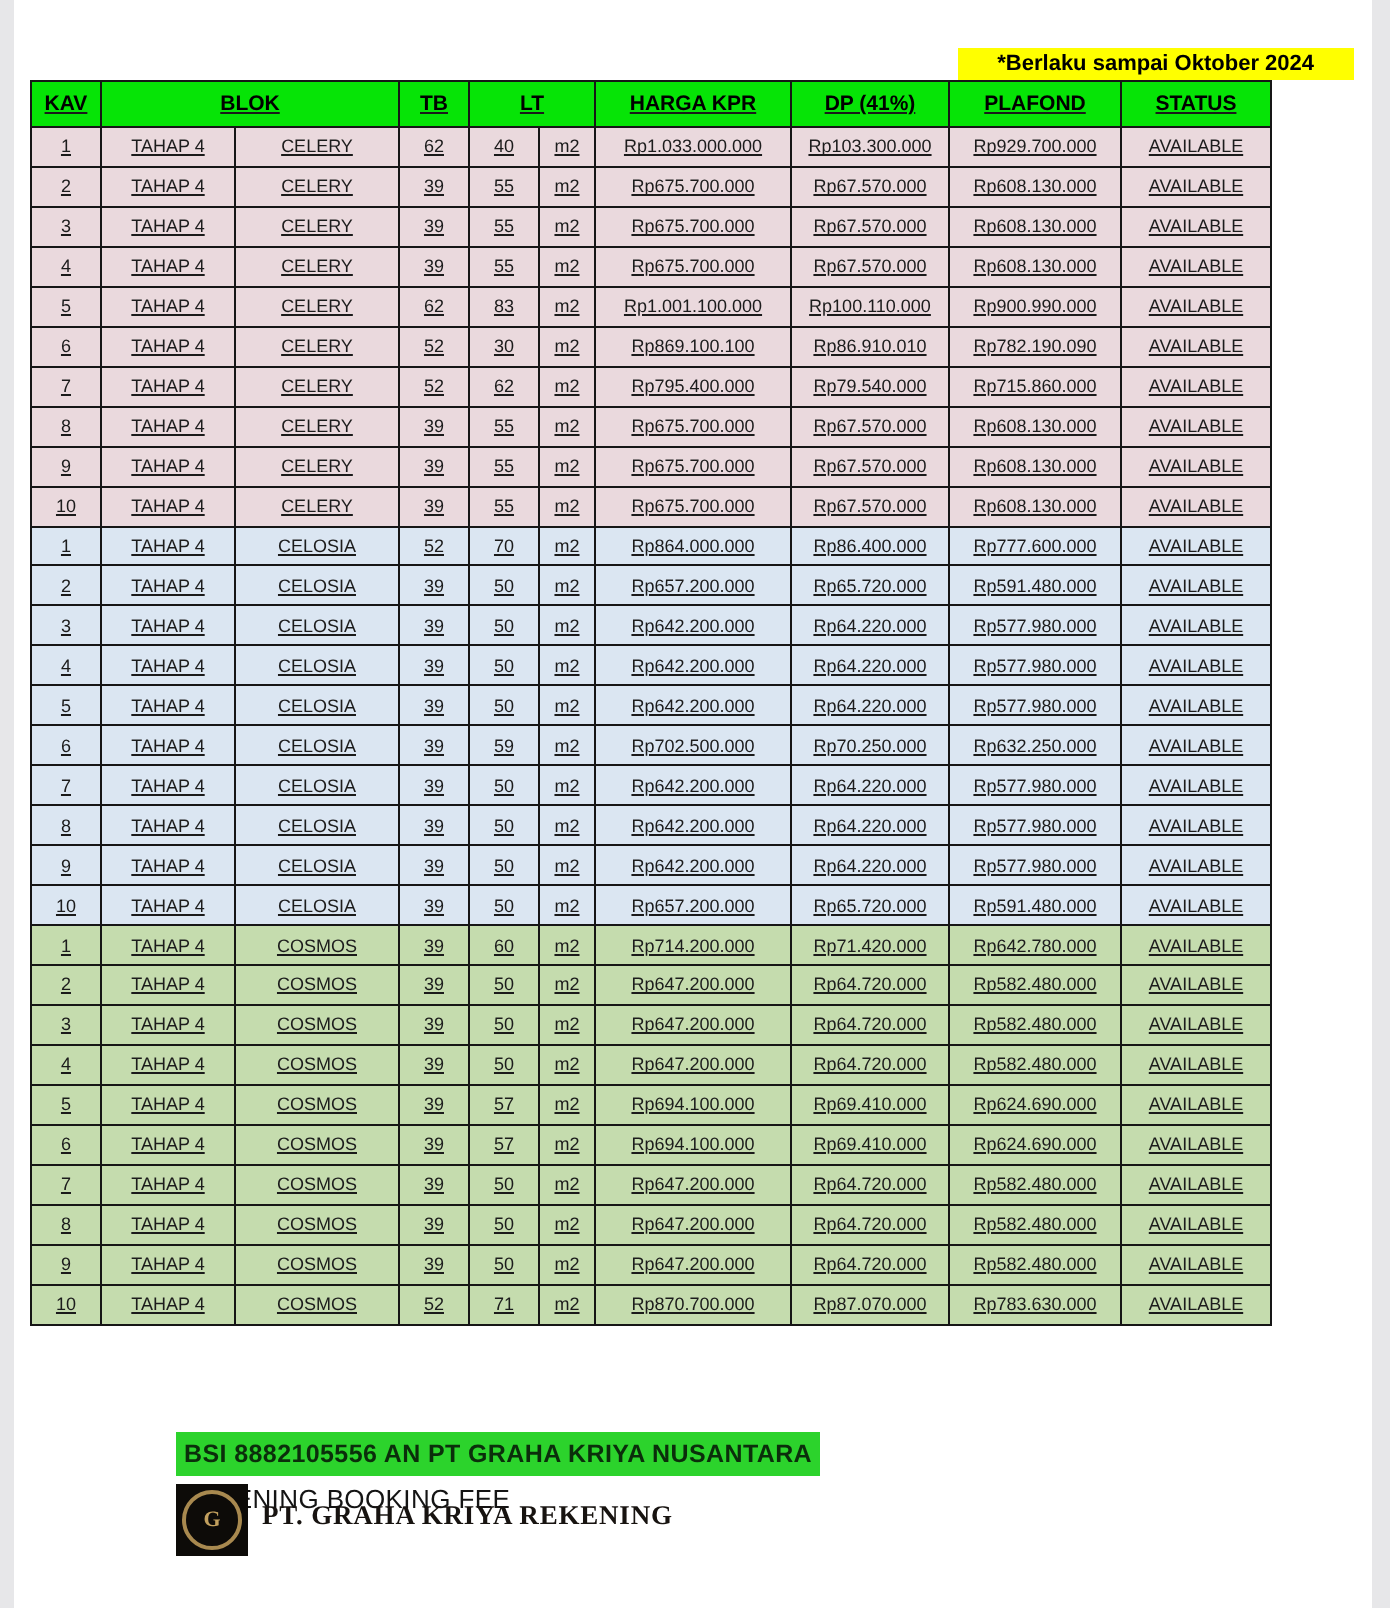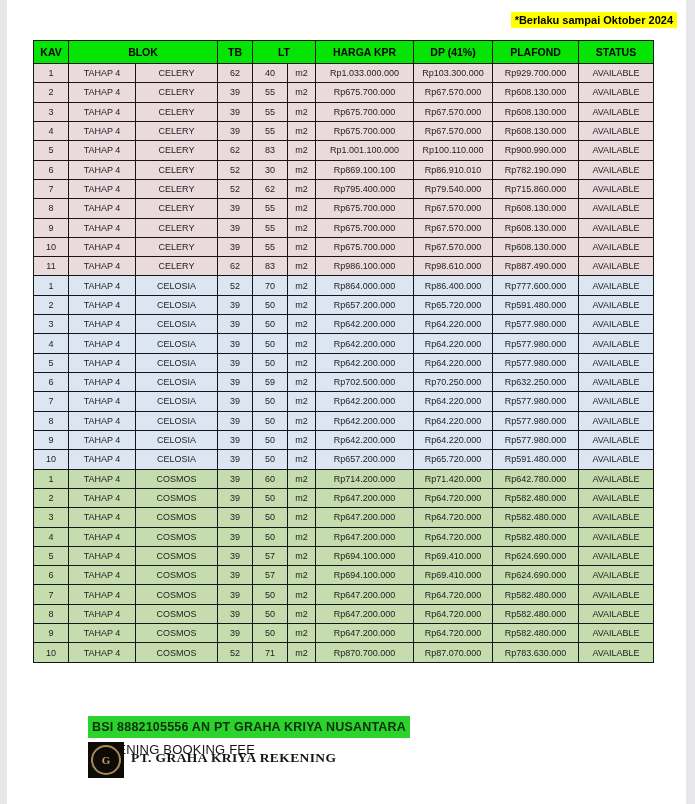--- a/index.html
+++ b/index.html
@@ -7,30 +7,30 @@
     width:695px;height:804px;position:relative;overflow:hidden;
     background:#ffffff;
     font-family:"Liberation Sans", sans-serif;
     color:#1a1a1a;
   }
   .edge-strip{position:absolute;top:0;bottom:0;background:#e7e7e9;}
   .edge-left{left:0;width:7px;}
   .edge-right{right:0;width:9px;}
 
   .note{
-    position:absolute;top:12px;right:18px;
+    position:absolute;top:24px;right:18px;
     background:#ffff00;color:#000;
     font-size:11px;font-weight:bold;
-    padding:1px 4px;line-height:14px;
+    padding:1px 20px;line-height:14px;
   }
 
   table.price{
-    position:absolute;left:33px;top:40px;
+    position:absolute;left:15px;top:40px;
     width:620px;height:623px;
-    border-collapse:collapse;table-layout:fixed;
+    border-collapse:collapse;table-layout:fixed;text-decoration:underline;
   }
   table.price th, table.price td{
     border:1.5px solid #161616;
     text-align:center;vertical-align:middle;
     padding:0 1px;overflow:hidden;white-space:nowrap;
   }
   table.price thead th{
     background:#06e406;
     font-size:10.5px;font-weight:bold;
     height:22px;color:#000;
@@ -219,32 +219,20 @@
     <td>TAHAP 4</td>
     <td>CELERY</td>
     <td>39</td>
     <td>55</td>
     <td>m2</td>
     <td>Rp675.700.000</td>
     <td>Rp67.570.000</td>
     <td>Rp608.130.000</td>
     <td>AVAILABLE</td>
   </tr>
-      <tr class="g-celery">
-    <td>11</td>
-    <td>TAHAP 4</td>
-    <td>CELERY</td>
-    <td>62</td>
-    <td>83</td>
-    <td>m2</td>
-    <td>Rp986.100.000</td>
-    <td>Rp98.610.000</td>
-    <td>Rp887.490.000</td>
-    <td>AVAILABLE</td>
-  </tr>
       <tr class="g-celosia">
     <td>1</td>
     <td>TAHAP 4</td>
     <td>CELOSIA</td>
     <td>52</td>
     <td>70</td>
     <td>m2</td>
     <td>Rp864.000.000</td>
     <td>Rp86.400.000</td>
     <td>Rp777.600.000</td>

